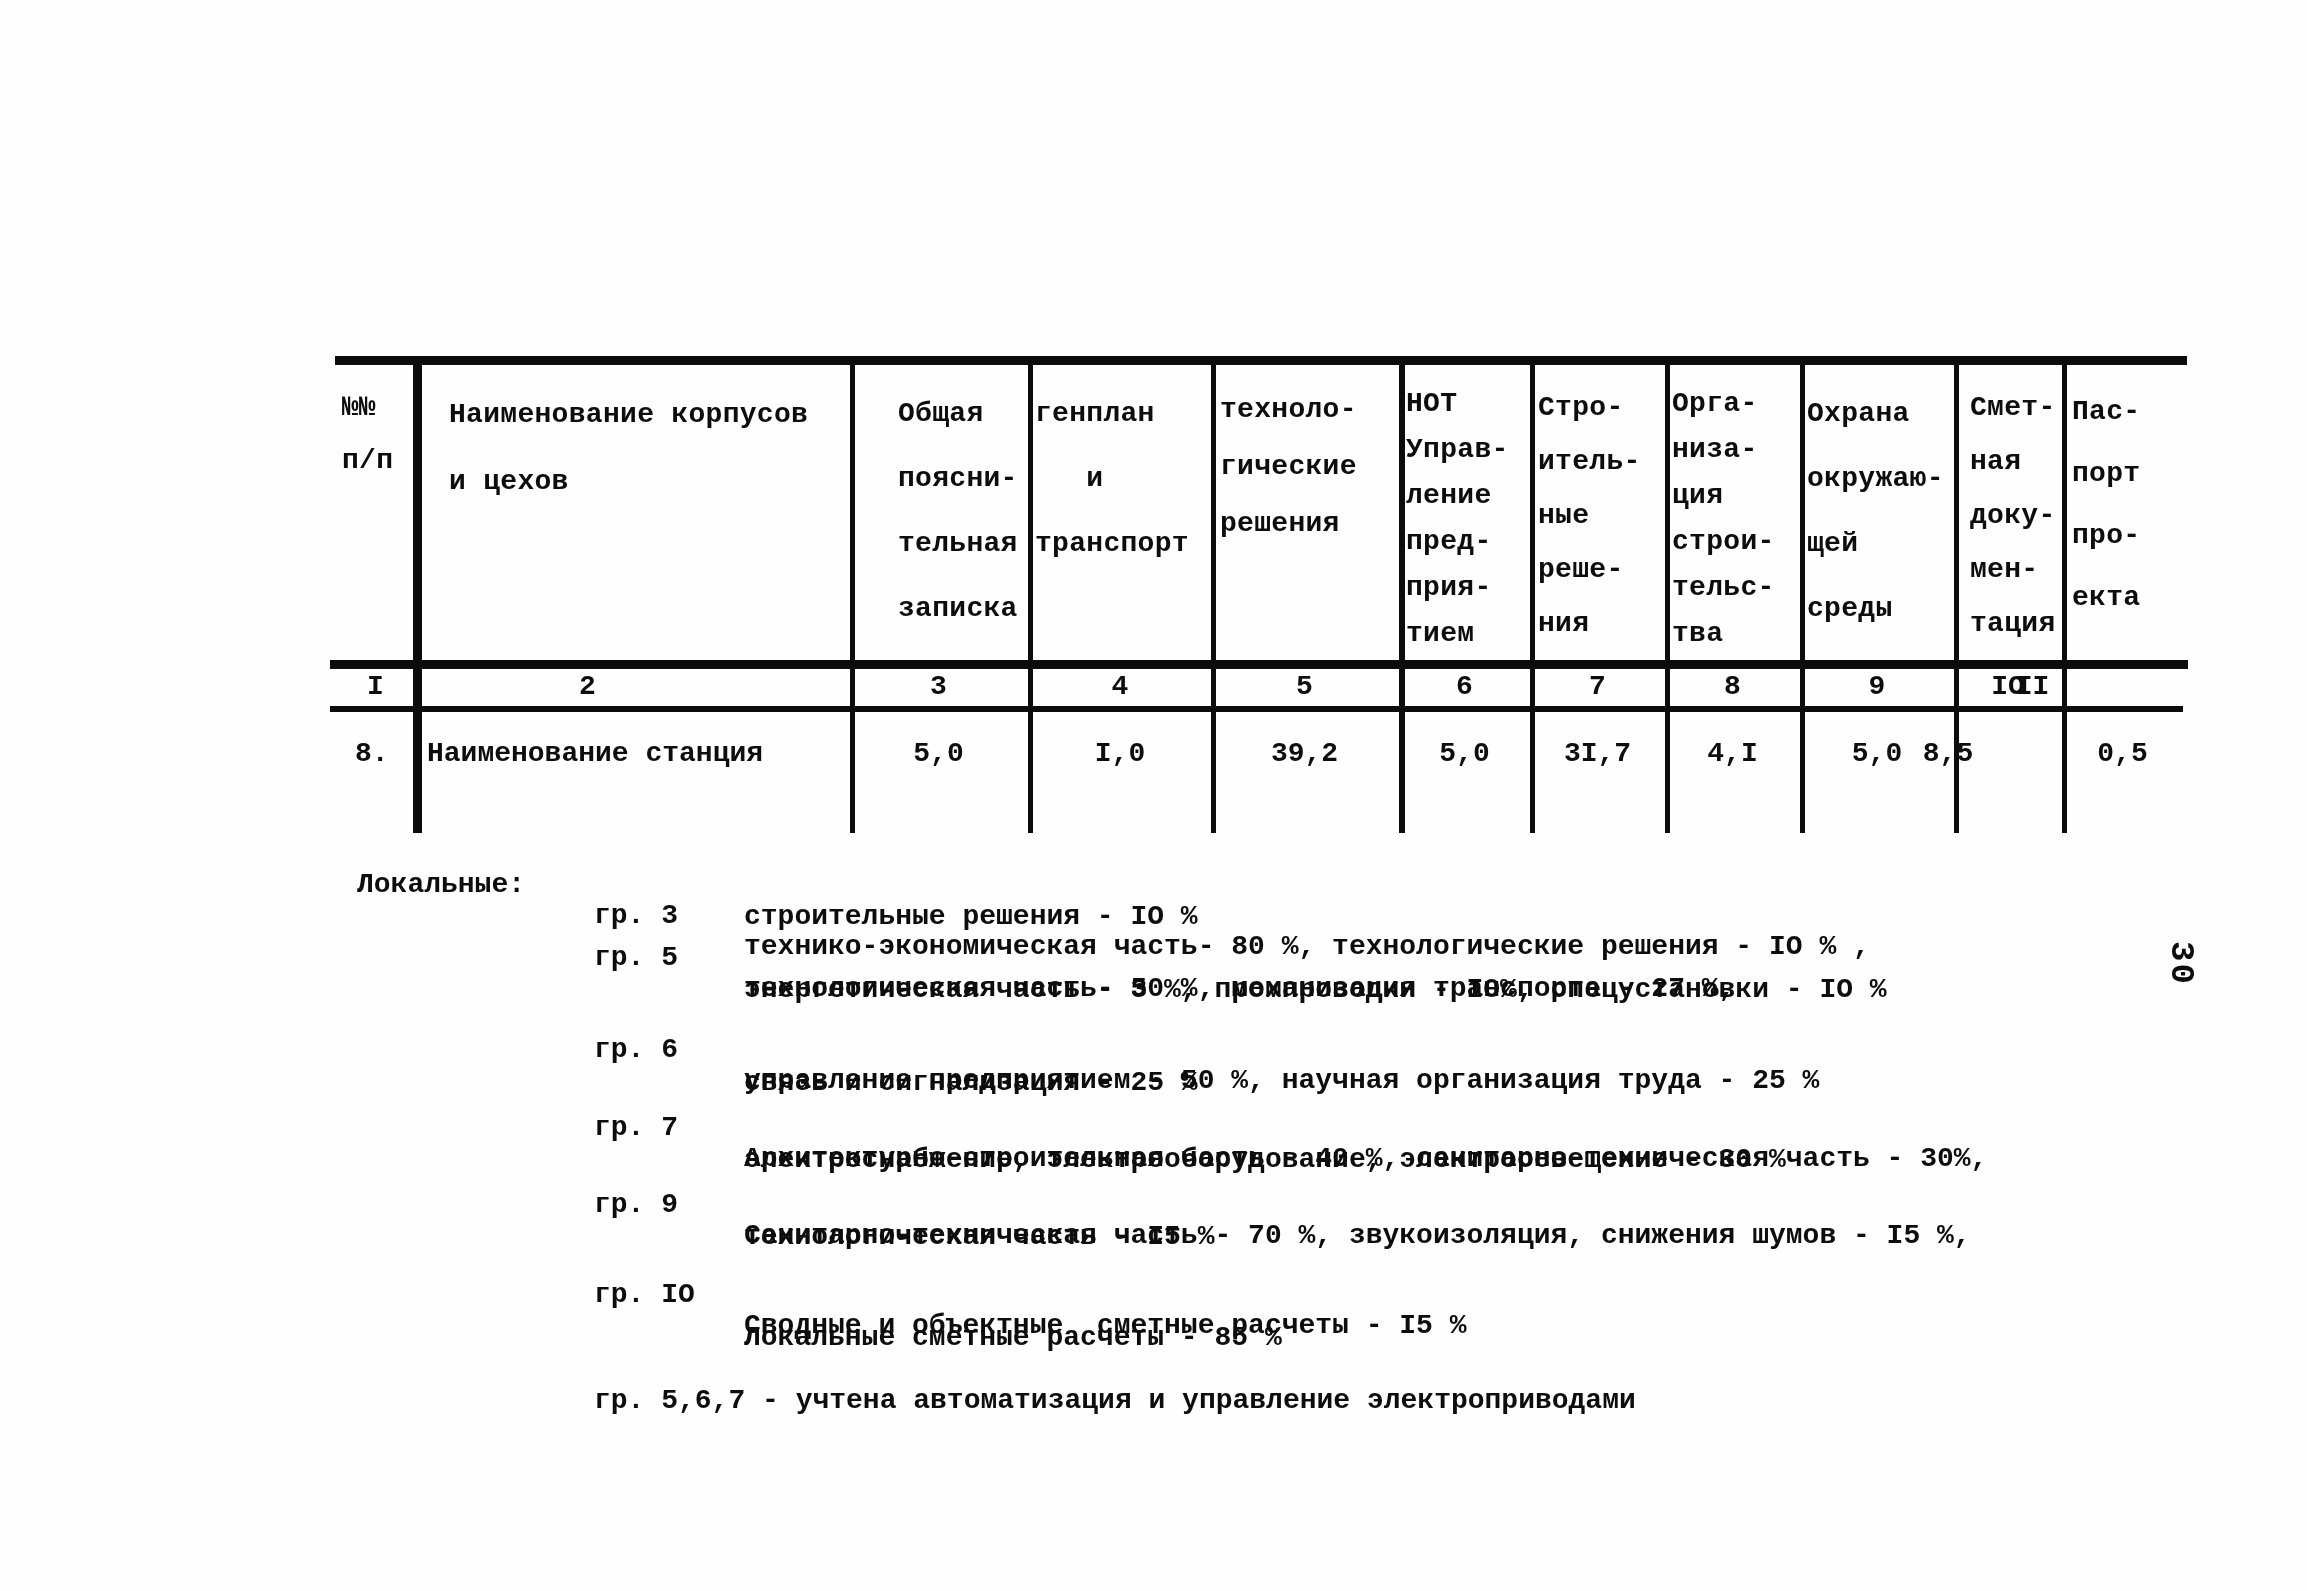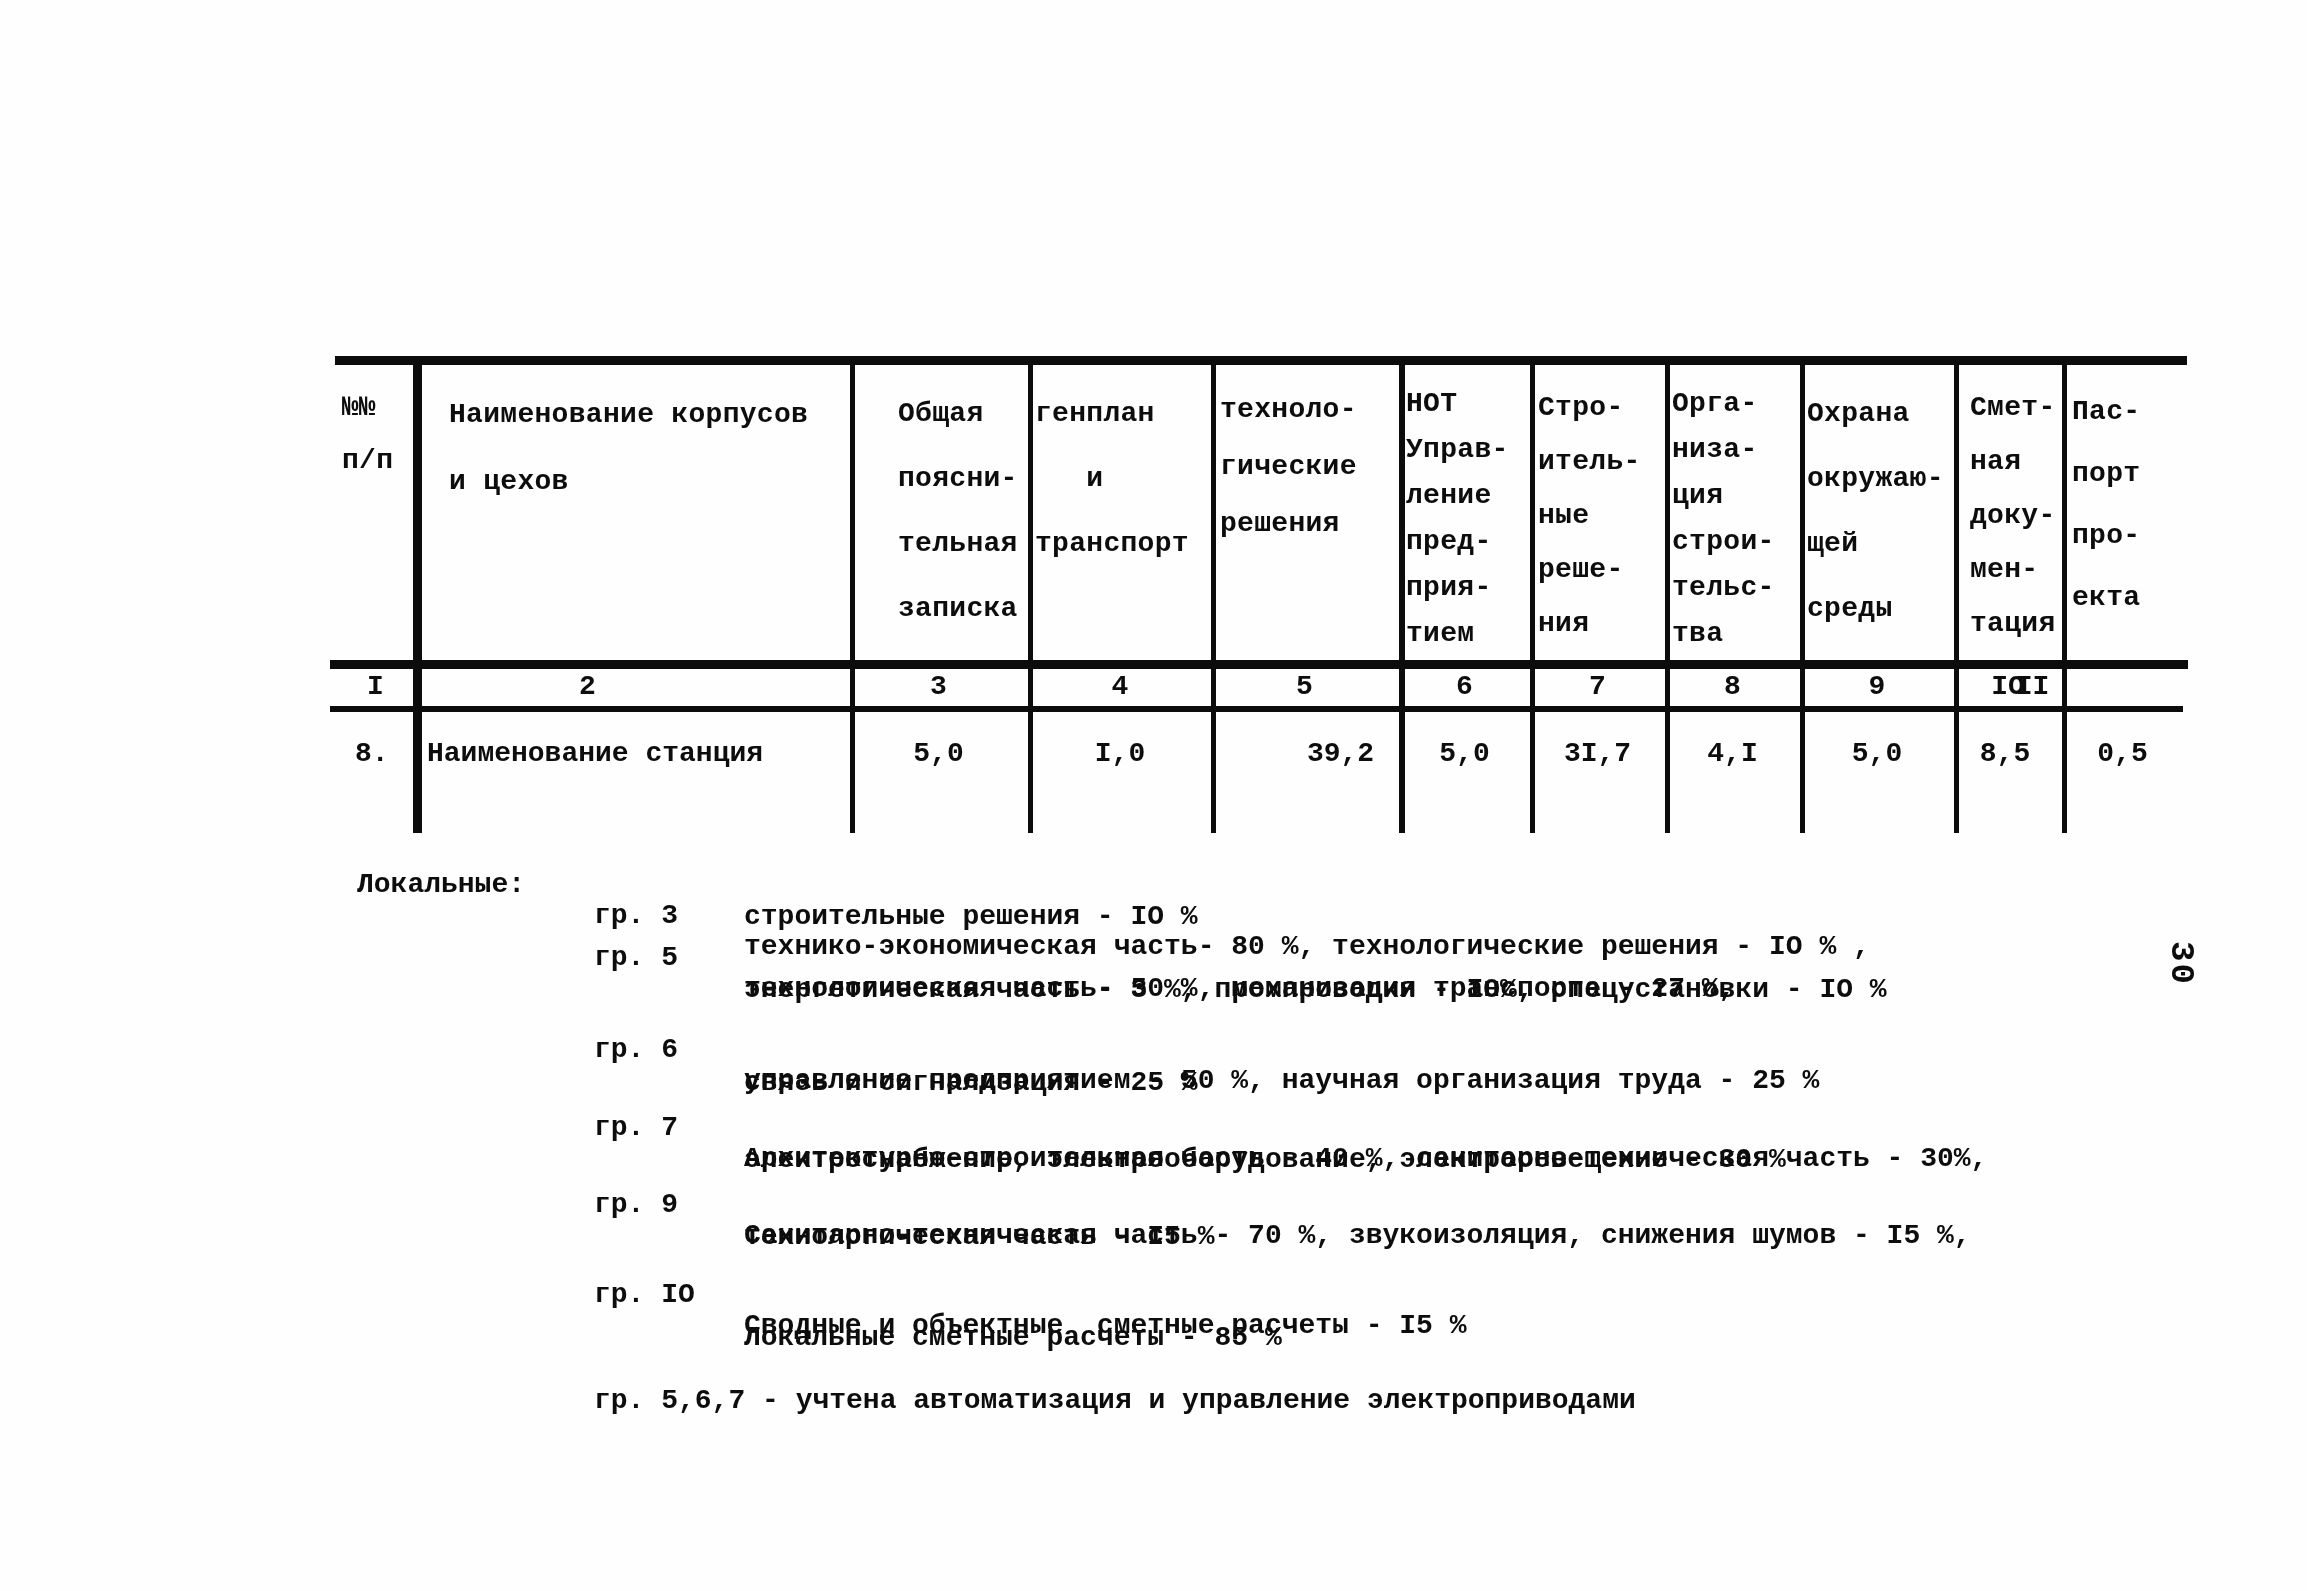--- a/index.html
+++ b/index.html
@@ -138,26 +138,26 @@
     <div class="num-cell" style="left:1530px; width:135px;">7</div>
     <div class="num-cell" style="left:1665px; width:135px;">8</div>
     <div class="num-cell" style="left:1800px; width:154px;">9</div>
     <div class="num-cell" style="left:1954px; width:108px;">IO</div>
     <div class="num-cell" style="left:1956px; width:121px;margin-left:16px;">II</div>
 
     <div class="data-cell" style="left:355px;  text-align:left;">8.</div>
     <div class="data-cell" style="left:427px;  text-align:left;">Наименование станция</div>
     <div class="data-cell" style="left:850px; width:177px;">5,0</div>
     <div class="data-cell" style="left:1028px; width:184px;">I,0</div>
-    <div class="data-cell" style="left:1211px; width:187px;padding-left:36px;">39,2</div>
+    <div class="data-cell" style="left:1211px; width:187px;">39,2</div>
     <div class="data-cell" style="left:1399px; width:131px;">5,0</div>
     <div class="data-cell" style="left:1530px; width:135px;">3I,7</div>
     <div class="data-cell" style="left:1665px; width:135px;">4,I</div>
     <div class="data-cell" style="left:1800px; width:154px;">5,0</div>
-    <div class="data-cell" style="left:1957px; width:96px;">8,5</div>
+    <div class="data-cell" style="left:1900px; width:96px;">8,5</div>
     <div class="data-cell" style="left:2062px; width:121px;">0,5</div>
   </div>
 
   <div>
     <div class="note-line" style="top:838px;">
       <span class="note-title">Локальные:</span>
       <span class="note-group">гр. 3</span>
       <span class="note-text">технико-экономическая часть- 80 %, технологические решения - IO % ,</span>
     </div>
     <div class="note-line" style="top:870px;">

